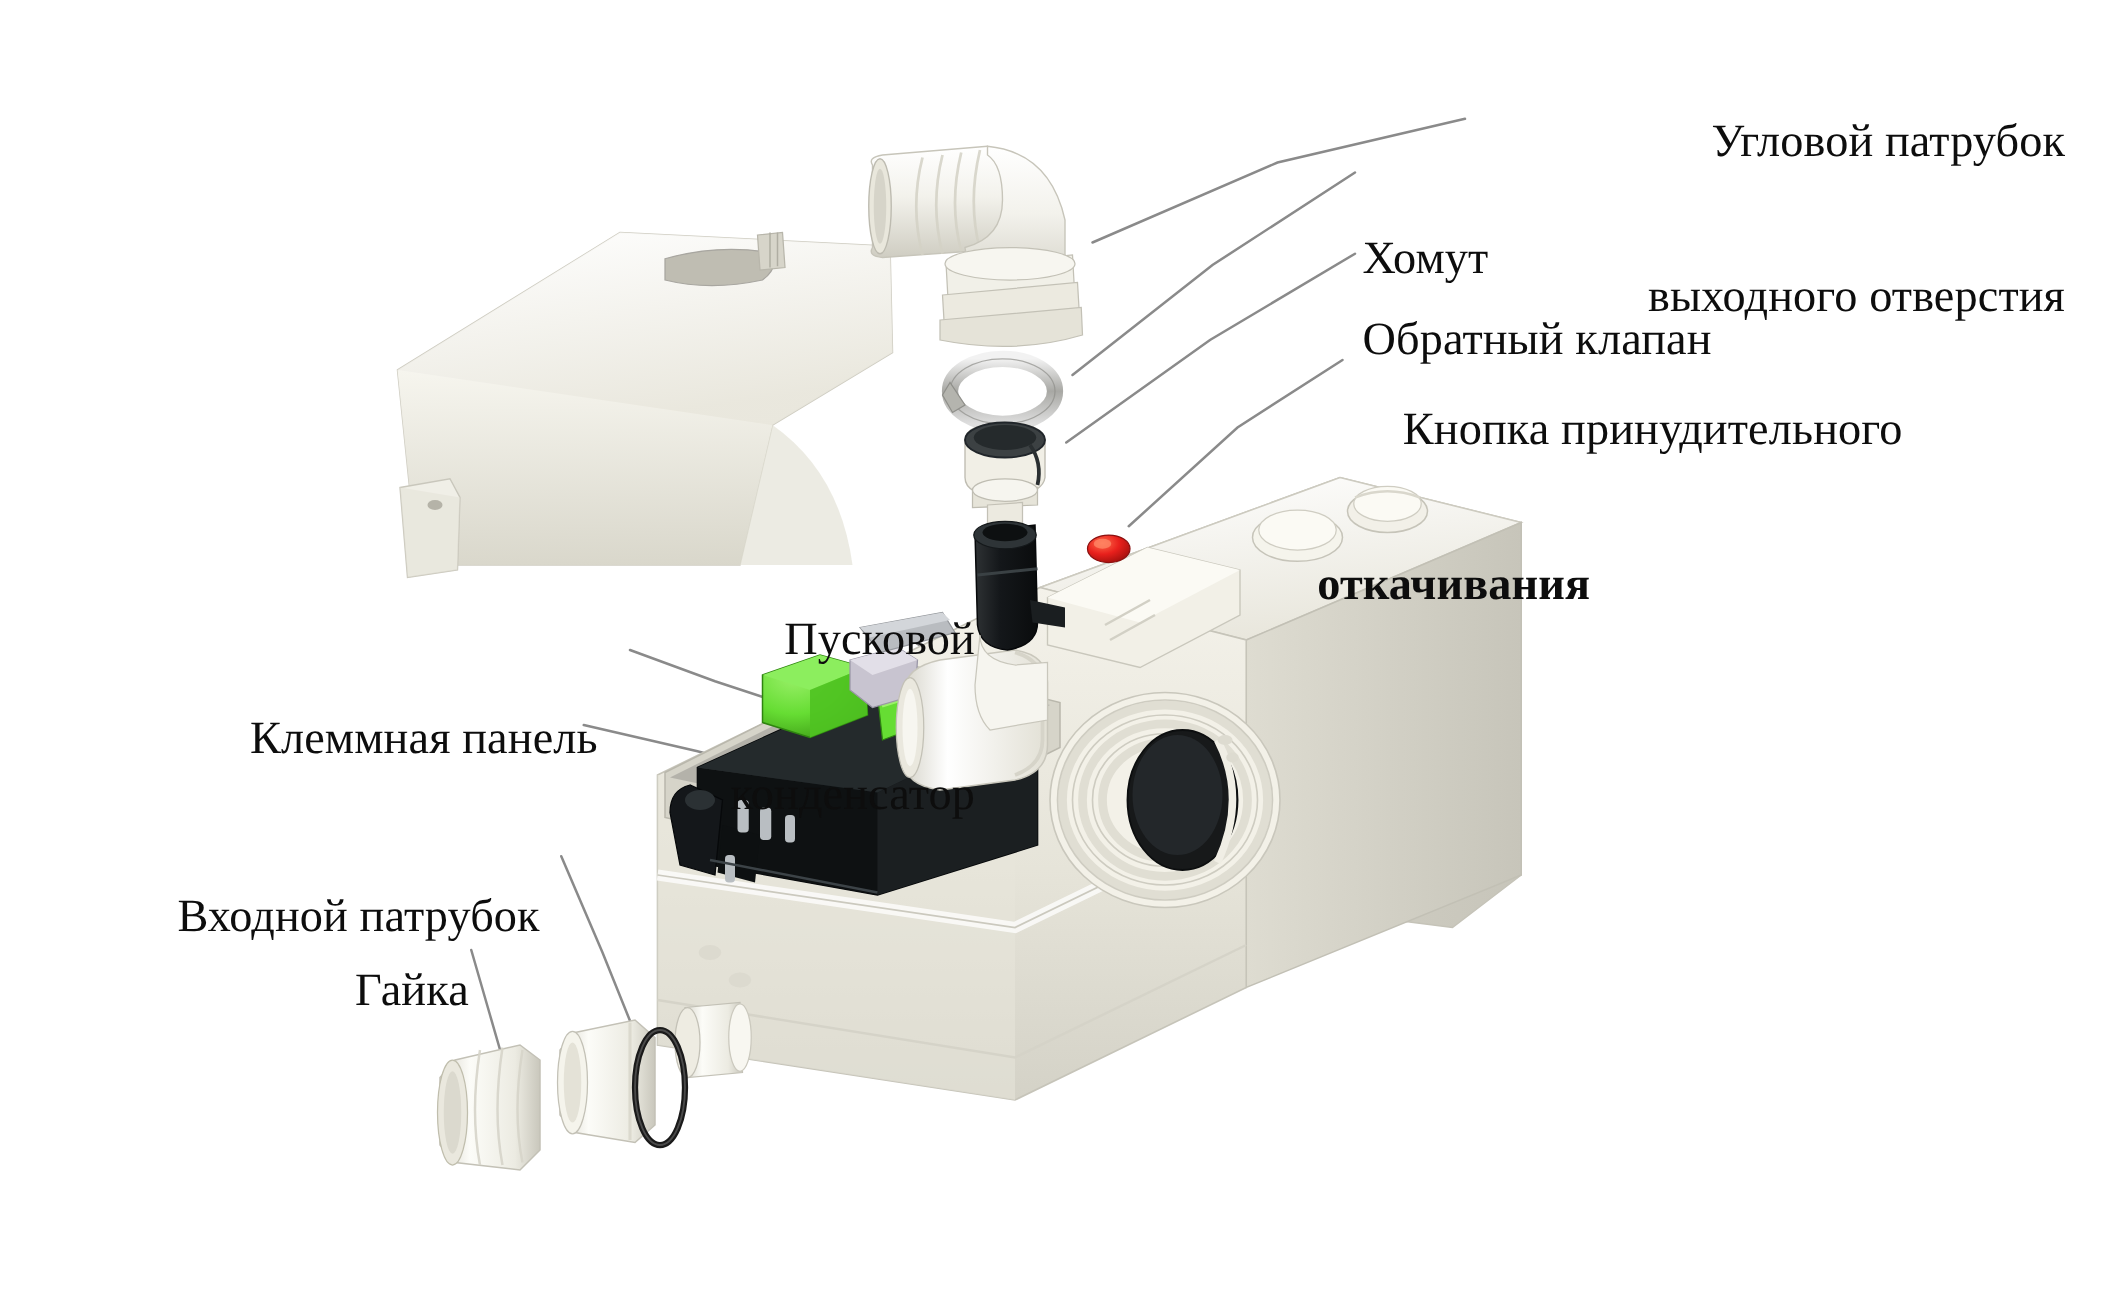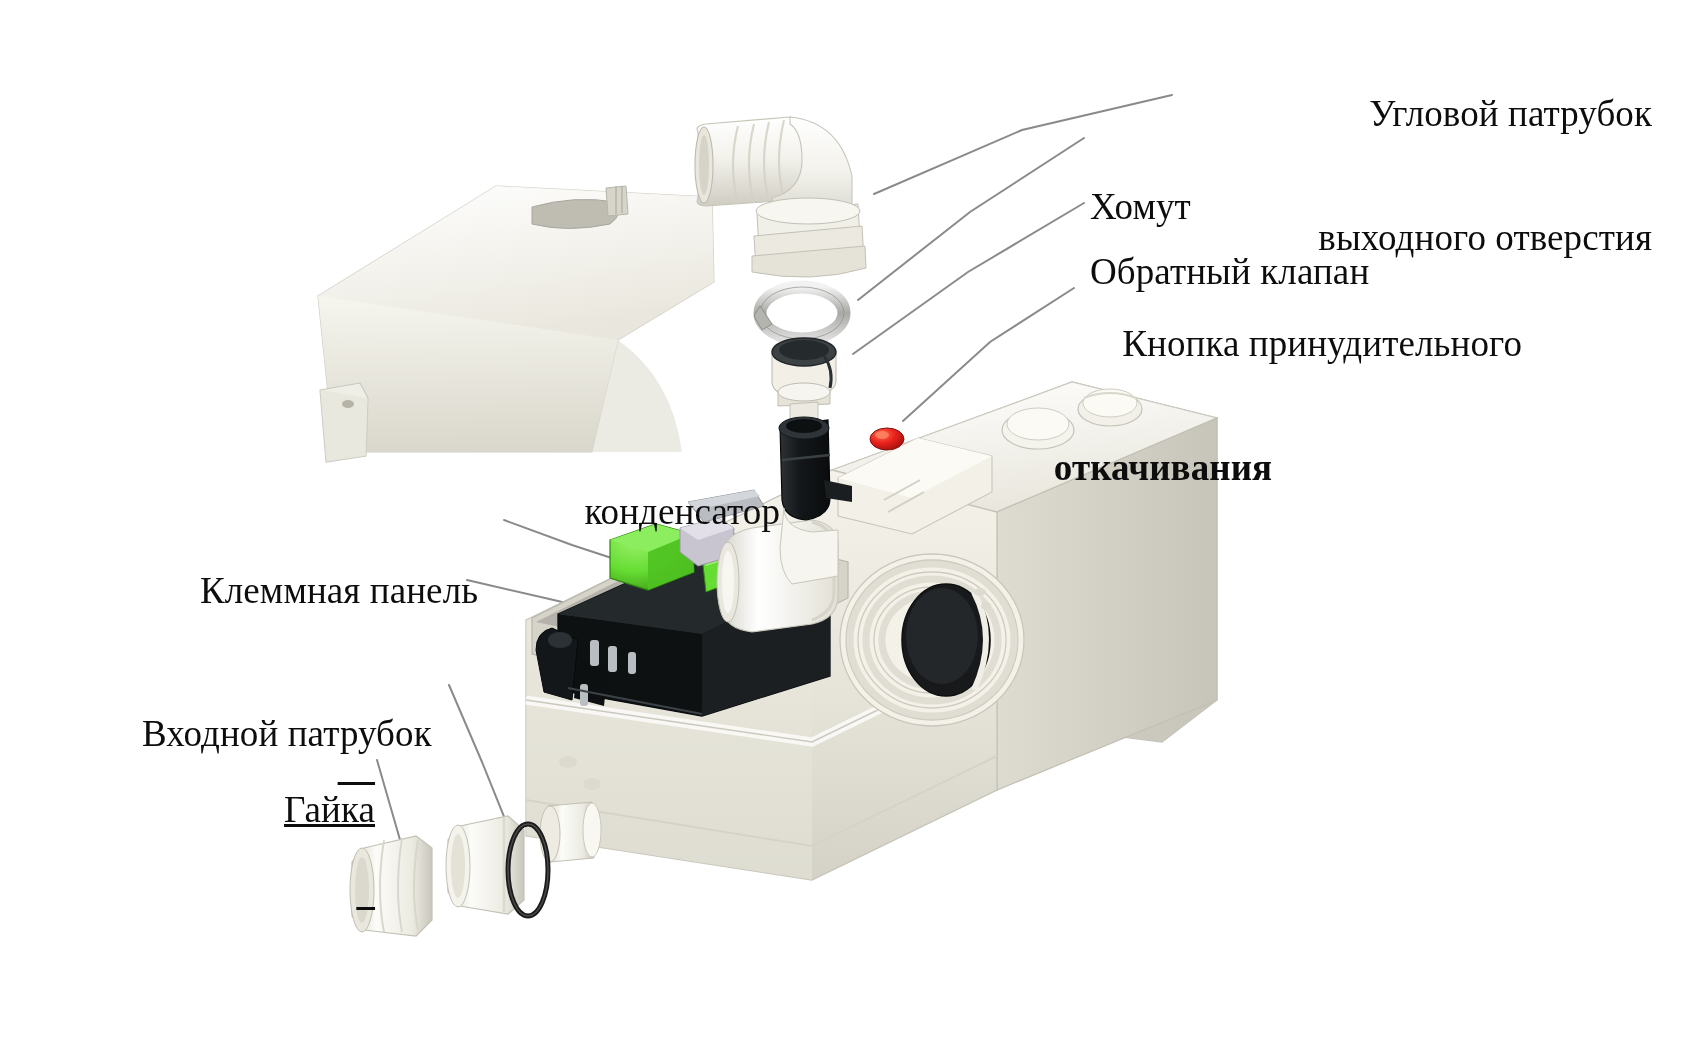--- a/index.html
+++ b/index.html
@@ -16,21 +16,20 @@
     margin-left:12px;
   }
   #artwork{position:absolute;left:0;top:0;width:1690px;height:1039px;}
   .lbl{
     position:absolute;
     color:#0d0d0d;
     font-size:37px;
     line-height:1.12;
     white-space:pre;
     letter-spacing:.1px;
-    text-align:right;
   }
   .lbl.r{text-align:right;}
 </style>
 </head>
 <body>
 
 <div id="stage">
 
   <svg id="artwork" viewBox="0 0 1690 1039">
     <defs>
@@ -324,29 +323,30 @@
   <div class="lbl" style="left:1078px; top:168px;">
     <div>Обратный клапан</div>
   </div>
 
   <div class="lbl r" style="left:900px; top:240px; width:610px;">
     <div>Кнопка принудительного</div>
     <div style="text-align:center; padding-right:108px;font-weight:bold;">откачивания</div>
   </div>
 
   <div class="lbl r" style="left:400px; top:408px; width:368px;">
+    <div>Пусковой</div>
     <div>конденсатор</div>
   </div>
 
   <div class="lbl" style="left:188px; top:487px;">
     <div>Клеммная панель</div>
   </div>
 
 
   <div class="lbl" style="left:130px; top:630px;">
     <div>Входной патрубок</div>
   </div>
 
-  <div class="lbl" style="left:272px; top:706px;text-decoration:underline;">
+  <div class="lbl" style="left:272px; top:689px;">
     <div>Гайка</div>
   </div>
 
 </div>
 
 </body></html>

